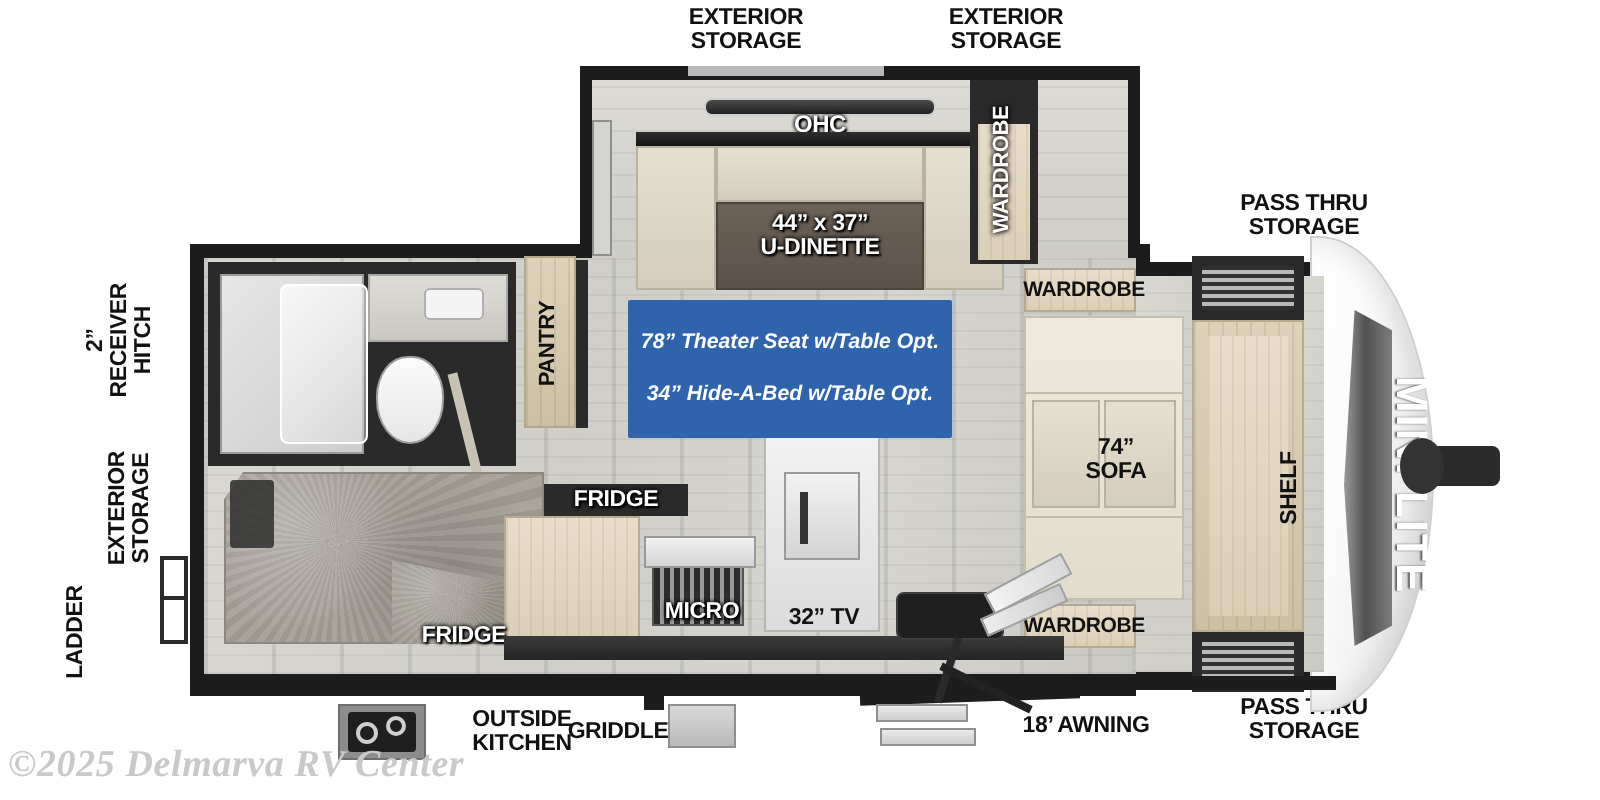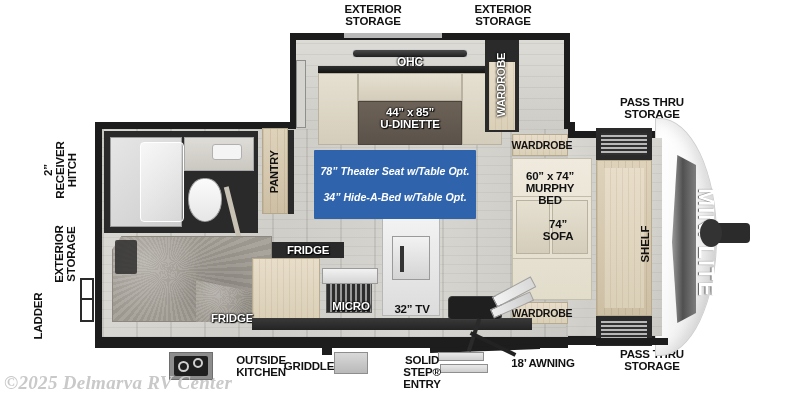--- a/index.html
+++ b/index.html
@@ -185,43 +185,40 @@
 
   <div class="abs" style="left:318px; top:66px; width:182px; height:7px;
               background:linear-gradient(180deg,#2e2e2e,#151515);"></div>
 
   <div class="abs cushion" style="left:318px; top:73px; width:40px; height:72px;"></div>
   <div class="abs cushion" style="left:358px; top:73px; width:104px; height:28px;"></div>
   <div class="abs cushion" style="left:462px; top:73px; width:40px; height:72px;"></div>
 
   <div class="abs" style="left:358px; top:101px; width:104px; height:44px;
               background:linear-gradient(180deg,#6c6257,#5b524a); border:1px solid #4a443d;"></div>
-  <div class="lbl white" style="left:356px; top:106px; width:108px; font-size:11.5px;">44” x 85”
+  <div class="lbl white" style="left:356px; top:106px; width:108px; font-size:11.5px;">44” x 37”
 U-DINETTE</div>
 
   <div class="abs" style="left:296px; top:60px; width:10px; height:68px; background:#d5d4cf; border:1px solid #8e8e8e;"></div>
   <div class="abs" style="left:508px; top:60px; width:8px; height:68px; background:#d5d4cf;"></div>
 
   <div class="abs dark-box" style="left:485px; top:40px; width:34px; height:92px;"></div>
   <div class="abs wood-lt" style="left:489px; top:62px; width:26px; height:68px;"></div>
   <div class="lbl vert rot90" style="left:463px; top:79px; width:78px; font-size:11px; color:#ffffff;
               text-shadow:0 0 2px #000,0 0 3px #000;">WARDROBE</div>
 
   <div class="abs wood-lt" style="left:512px; top:134px; width:56px; height:22px; border:1px solid #b5a98f;"></div>
   <div class="lbl" style="left:506px; top:140px; width:72px; font-size:10.5px;">WARDROBE</div>
 
   <div class="abs cream" style="left:512px; top:158px; width:80px; height:142px; border:1px solid #c5bfae;"></div>
   <div class="abs" style="left:512px; top:196px; width:80px; height:1px; background:#c3bcab;"></div>
   <div class="abs" style="left:512px; top:258px; width:80px; height:1px; background:#c3bcab;"></div>
   <div class="abs cushion" style="left:516px; top:200px; width:34px; height:54px;"></div>
   <div class="abs cushion" style="left:552px; top:200px; width:36px; height:54px;"></div>
 
-  <div class="lbl" style="left:506px; top:170px; width:88px; font-size:11.5px;">60” x 74”
-MURPHY
-BED</div>
   <div class="lbl" style="left:530px; top:218px; width:56px; font-size:11.5px;">74”
 SOFA</div>
 
   <div class="abs wood-lt" style="left:512px; top:302px; width:56px; height:22px; border:1px solid #b5a98f;"></div>
   <div class="lbl" style="left:506px; top:308px; width:72px; font-size:10.5px;">WARDROBE</div>
 
   <div class="abs wood" style="left:596px; top:160px; width:56px; height:156px; border:1px solid #b7ab90;"></div>
   <div class="abs wood-lt" style="left:604px; top:168px; width:40px; height:140px;"></div>
   <div class="lbl vert rot90" style="left:614px; top:238px; width:62px; font-size:11.5px;">SHELF</div>
 
@@ -315,23 +312,20 @@
 
   <div class="abs" style="left:80px; top:278px; width:14px; height:44px;
               border:2px solid #2a2a2a; background:transparent;"></div>
   <div class="abs" style="left:80px; top:298px; width:14px; height:2px; background:#2a2a2a;"></div>
 
   <div class="lbl" style="left:218px; top:354px; width:86px; font-size:11.5px;">OUTSIDE
 KITCHEN</div>
 
   <div class="lbl" style="left:278px; top:360px; width:62px; font-size:11.5px;text-align:center;">GRIDDLE</div>
 
-  <div class="lbl" style="left:388px; top:354px; width:68px; font-size:11.5px;">SOLID
-STEP®
-ENTRY</div>
 
   <div class="lbl" style="left:498px; top:357px; width:90px; font-size:11.5px;">18’ AWNING</div>
 
   <div class="bluebox" style="left:314px; top:150px; width:162px; font-size:10.6px;">
     <div>78” Theater Seat w/Table Opt.</div>
     <div>34” Hide-A-Bed w/Table Opt.</div>
   </div>
 
   <div class="copyright" style="left:4px; top:372px;">©2025 Delmarva RV Center</div>
 

